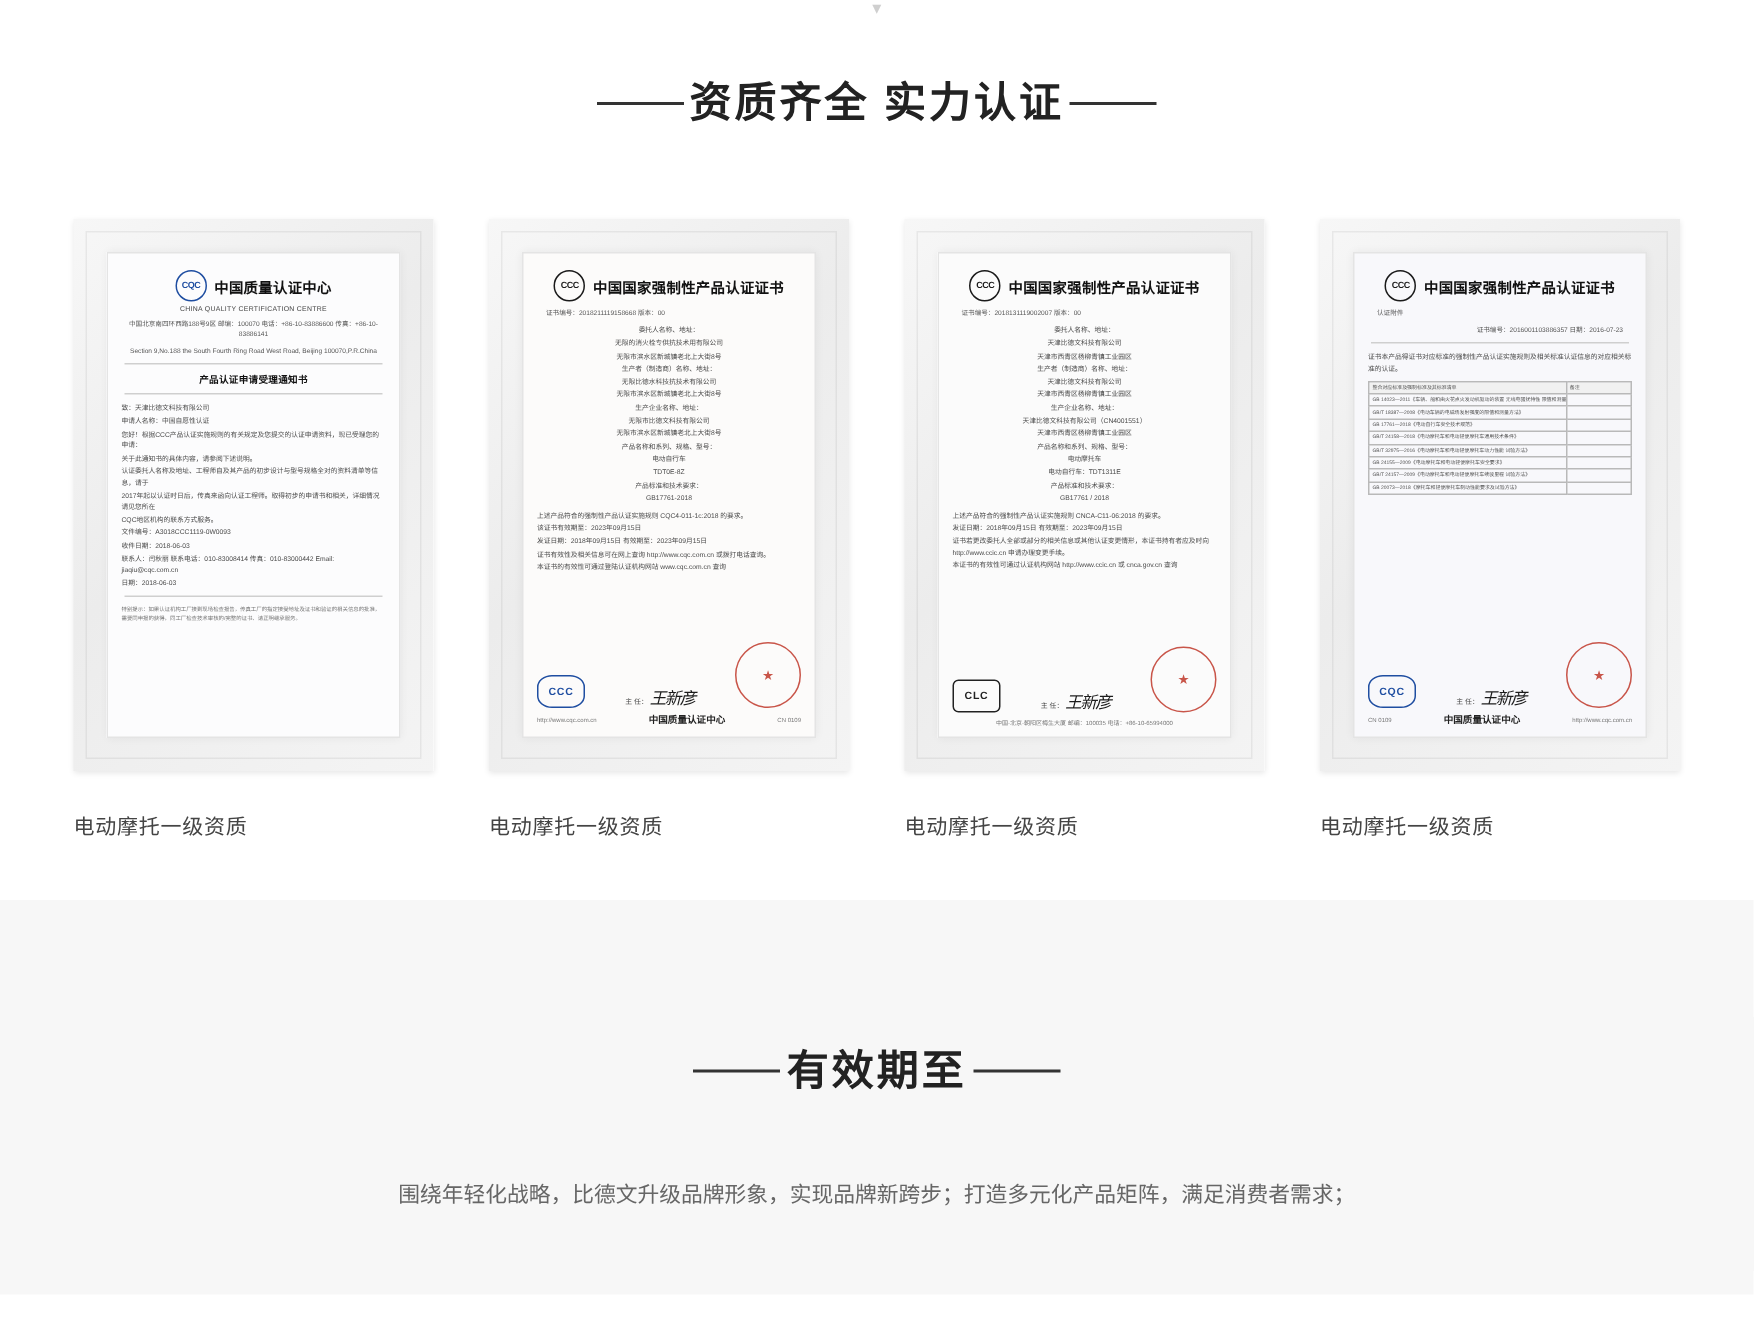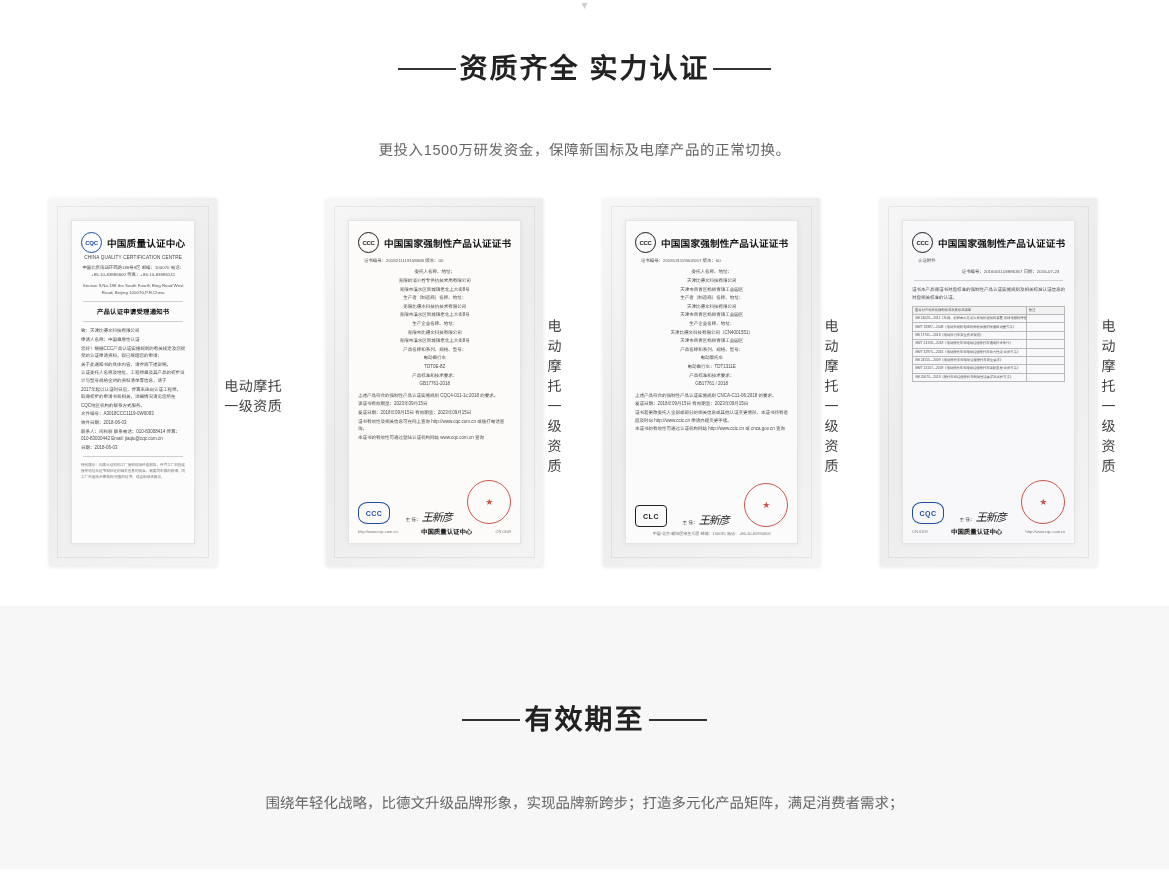--- a/index.html
+++ b/index.html
@@ -59,22 +59,22 @@
 
   .cert-row {
     margin-top: 34px;
     display: flex;
     justify-content: center;
     gap: 37px;
   }
   .cert-col {
     width: 240px;
     display: flex;
-    flex-direction: row;
-    align-items: center;
+    flex-direction: column;
+    align-items: flex-start;
   }
   .cert-frame {
     width: 240px;
     height: 368px;
     background: linear-gradient(135deg, #f7f7f7 0%, #ececec 45%, #f4f4f4 100%);
     box-shadow: 0 1px 4px rgba(0,0,0,.10);
     padding: 22px 22px;
     box-sizing: border-box;
     position: relative;
   }
@@ -308,21 +308,20 @@
 
   <section class="section-cert">
 
     <div class="heading-wrap">
       <span class="heading-rule"></span>
       <h2 class="heading-title">资质齐全 实力认证</h2>
       <span class="heading-rule"></span>
     </div>
 
     <div class="intro">
-      <div>更投入1500万研发资金，保障新国标及电摩产品的正常切换。</div>
     </div>
 
     <div class="cert-row">
 
       <div class="cert-col">
         <div class="cert-frame">
           <div class="cert-paper tint-a">
             <div class="cert-head">
               <span class="seal-round blue">CQC</span>
               <span class="cert-title-main">中国质量认证中心</span>

